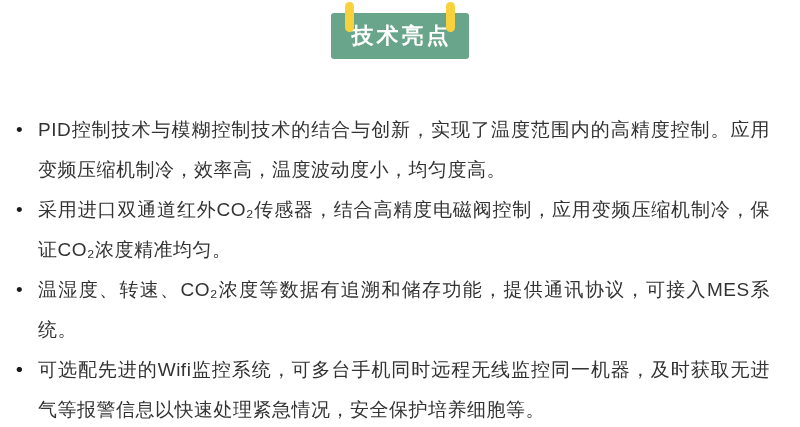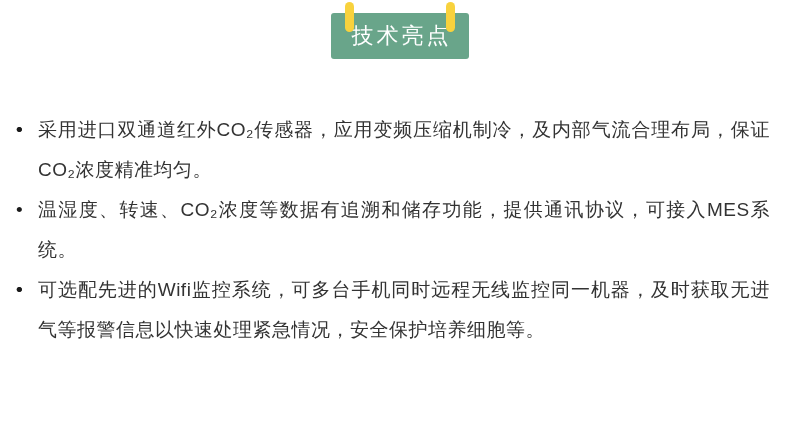--- a/index.html
+++ b/index.html
@@ -24,21 +24,21 @@
     height: 46px;
     background: #69a58a;
     border-radius: 3px;
     display: flex;
     align-items: center;
     justify-content: center;
   }
   .banner-title {
     color: #ffffff;
     font-size: 22px;
-    font-weight: normal;
+    font-weight: bold;
     letter-spacing: 3px;
     text-indent: 3px;
   }
   .pin {
     position: absolute;
     width: 9px;
     height: 30px;
     background: #f8d23d;
     border-radius: 5px;
     top: -11px;
@@ -79,24 +79,25 @@
 
   <div class="banner">
     <span class="pin pin-left"></span>
     <span class="pin pin-right"></span>
     <span class="banner-title">技术亮点</span>
   </div>
 
   <ul class="highlights">
     <li>
       <span class="bullet-dot">•</span>
+      <span>PID控制技术与模糊控制技术的结合与创新，实现了温度范围内的高精度控制。应用变频压缩机制冷，效率高，温度波动度小，均匀度高。</span>
     </li>
     <li>
       <span class="bullet-dot">•</span>
-      <span>采用进口双通道红外CO₂传感器，应用变频压缩机制冷，及内部气流合理布局，保证CO₂浓度精准均匀。</span>
+      <span>采用进口双通道红外CO₂传感器，结合高精度电磁阀控制，应用变频压缩机制冷，保证CO₂浓度精准均匀。</span>
     </li>
     <li>
       <span class="bullet-dot">•</span>
       <span>温湿度、转速、CO₂浓度等数据有追溯和储存功能，提供通讯协议，可接入MES系统。</span>
     </li>
     <li>
       <span class="bullet-dot">•</span>
     </li>
     <li>
       <span class="bullet-dot">•</span>

